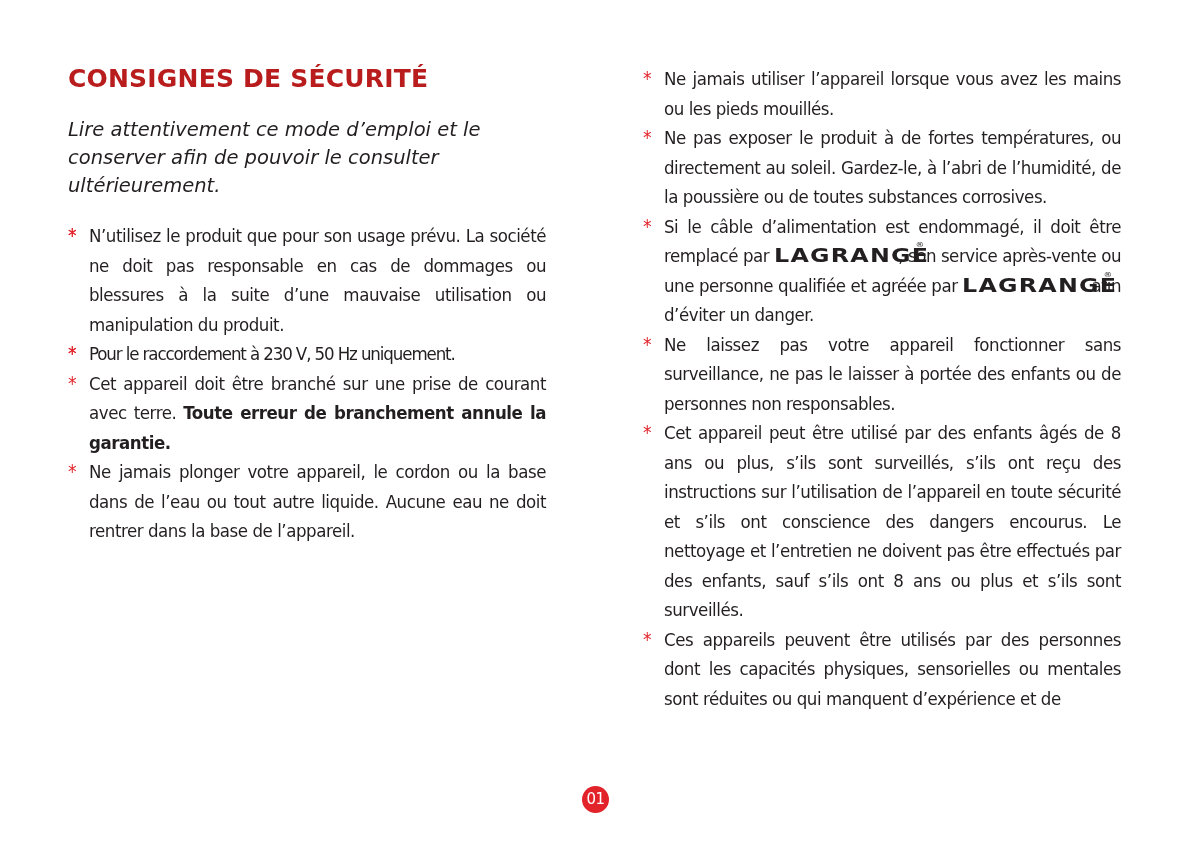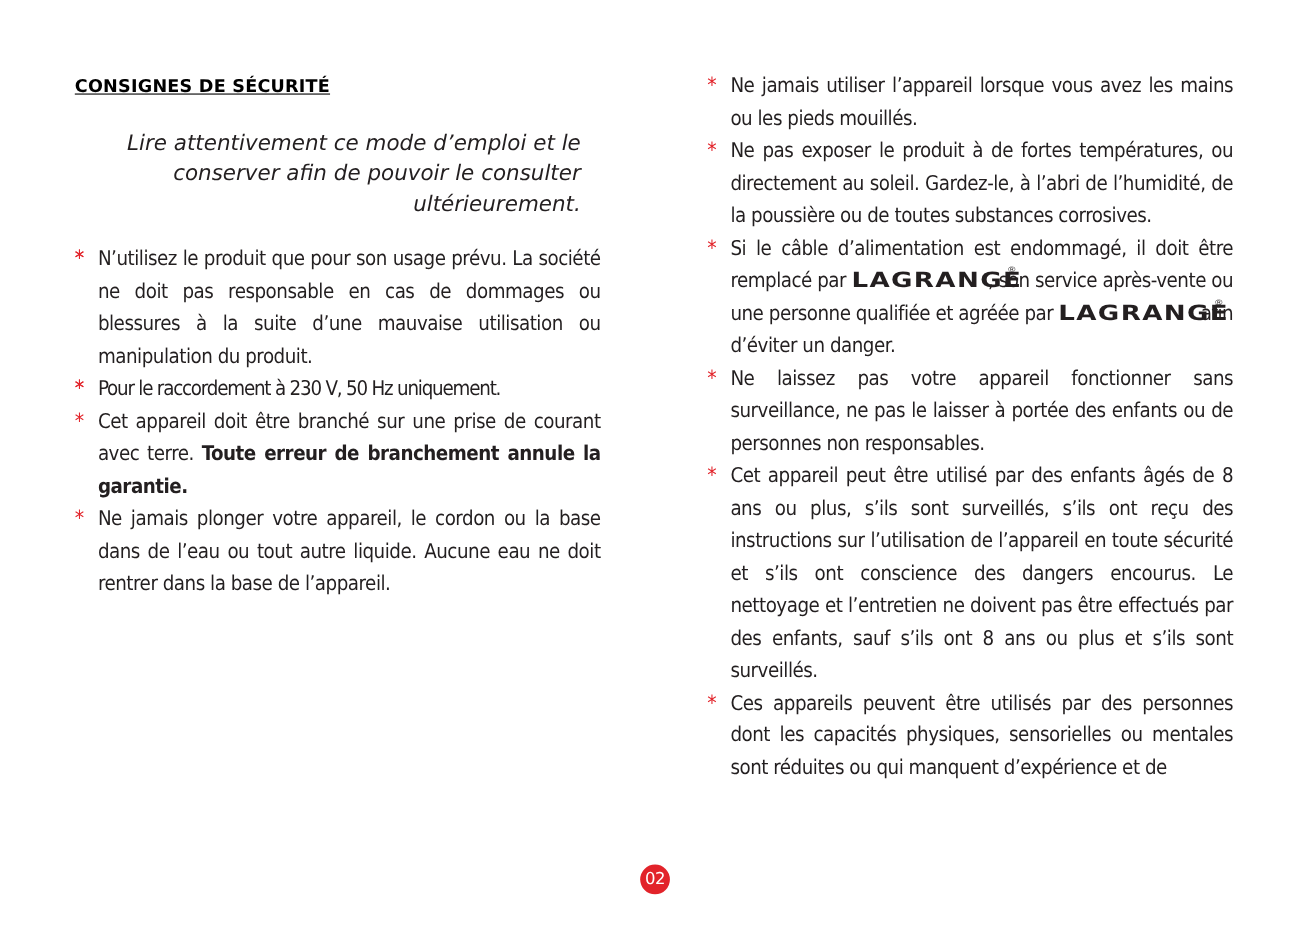--- a/index.html
+++ b/index.html
@@ -28,37 +28,35 @@
     }
     .col-right {
       position: absolute;
       left: 643px;
       top: 92px;
       width: 478px;
     }
     .title {
       font-family: "DejaVu Sans", sans-serif;
       font-weight: bold;
-      font-size: 16px;
-      color: #000000;
+      font-size: 25px;
+      color: #b91c1c;
       letter-spacing: 0.2px;
       margin: 0 0 22px 0;
       line-height: 30px;
       height: 30px;
-      text-decoration: underline;
     }
     .intro {
       font-family: "DejaVu Sans", sans-serif;
       font-style: italic;
       font-size: 19.5px;
       line-height: 28px;
       color: #231f20;
       margin: 0 0 21px 0;
       width: 460px;
-      text-align: right;
     }
     ul.items {
       list-style: none;
       padding: 0;
       margin: 0;
     }
     ul.items li {
       position: relative;
       padding-left: 21px;
       font-size: 18.5px;
@@ -170,15 +168,15 @@
         <span class="star">*</span>
         <span>Cet appareil peut être utilisé par des enfants âgés de 8 ans ou plus, s’ils sont surveillés, s’ils ont reçu des instructions sur l’utilisation de l’appareil en toute sécurité et s’ils ont conscience des dangers encourus. Le nettoyage et l’entretien ne doivent pas être effectués par des enfants, sauf s’ils ont 8 ans ou plus et s’ils sont surveillés.</span>
       </li>
       <li>
         <span class="star">*</span>
         <span>Ces appareils peuvent être utilisés par des personnes dont les capacités physiques, sensorielles ou mentales sont réduites ou qui manquent d’expérience et de</span>
       </li>
     </ul>
   </div>
 
-  <div class="page-badge">02</div>
+  <div class="page-badge">01</div>
 
 </div>
 
 </body></html>

